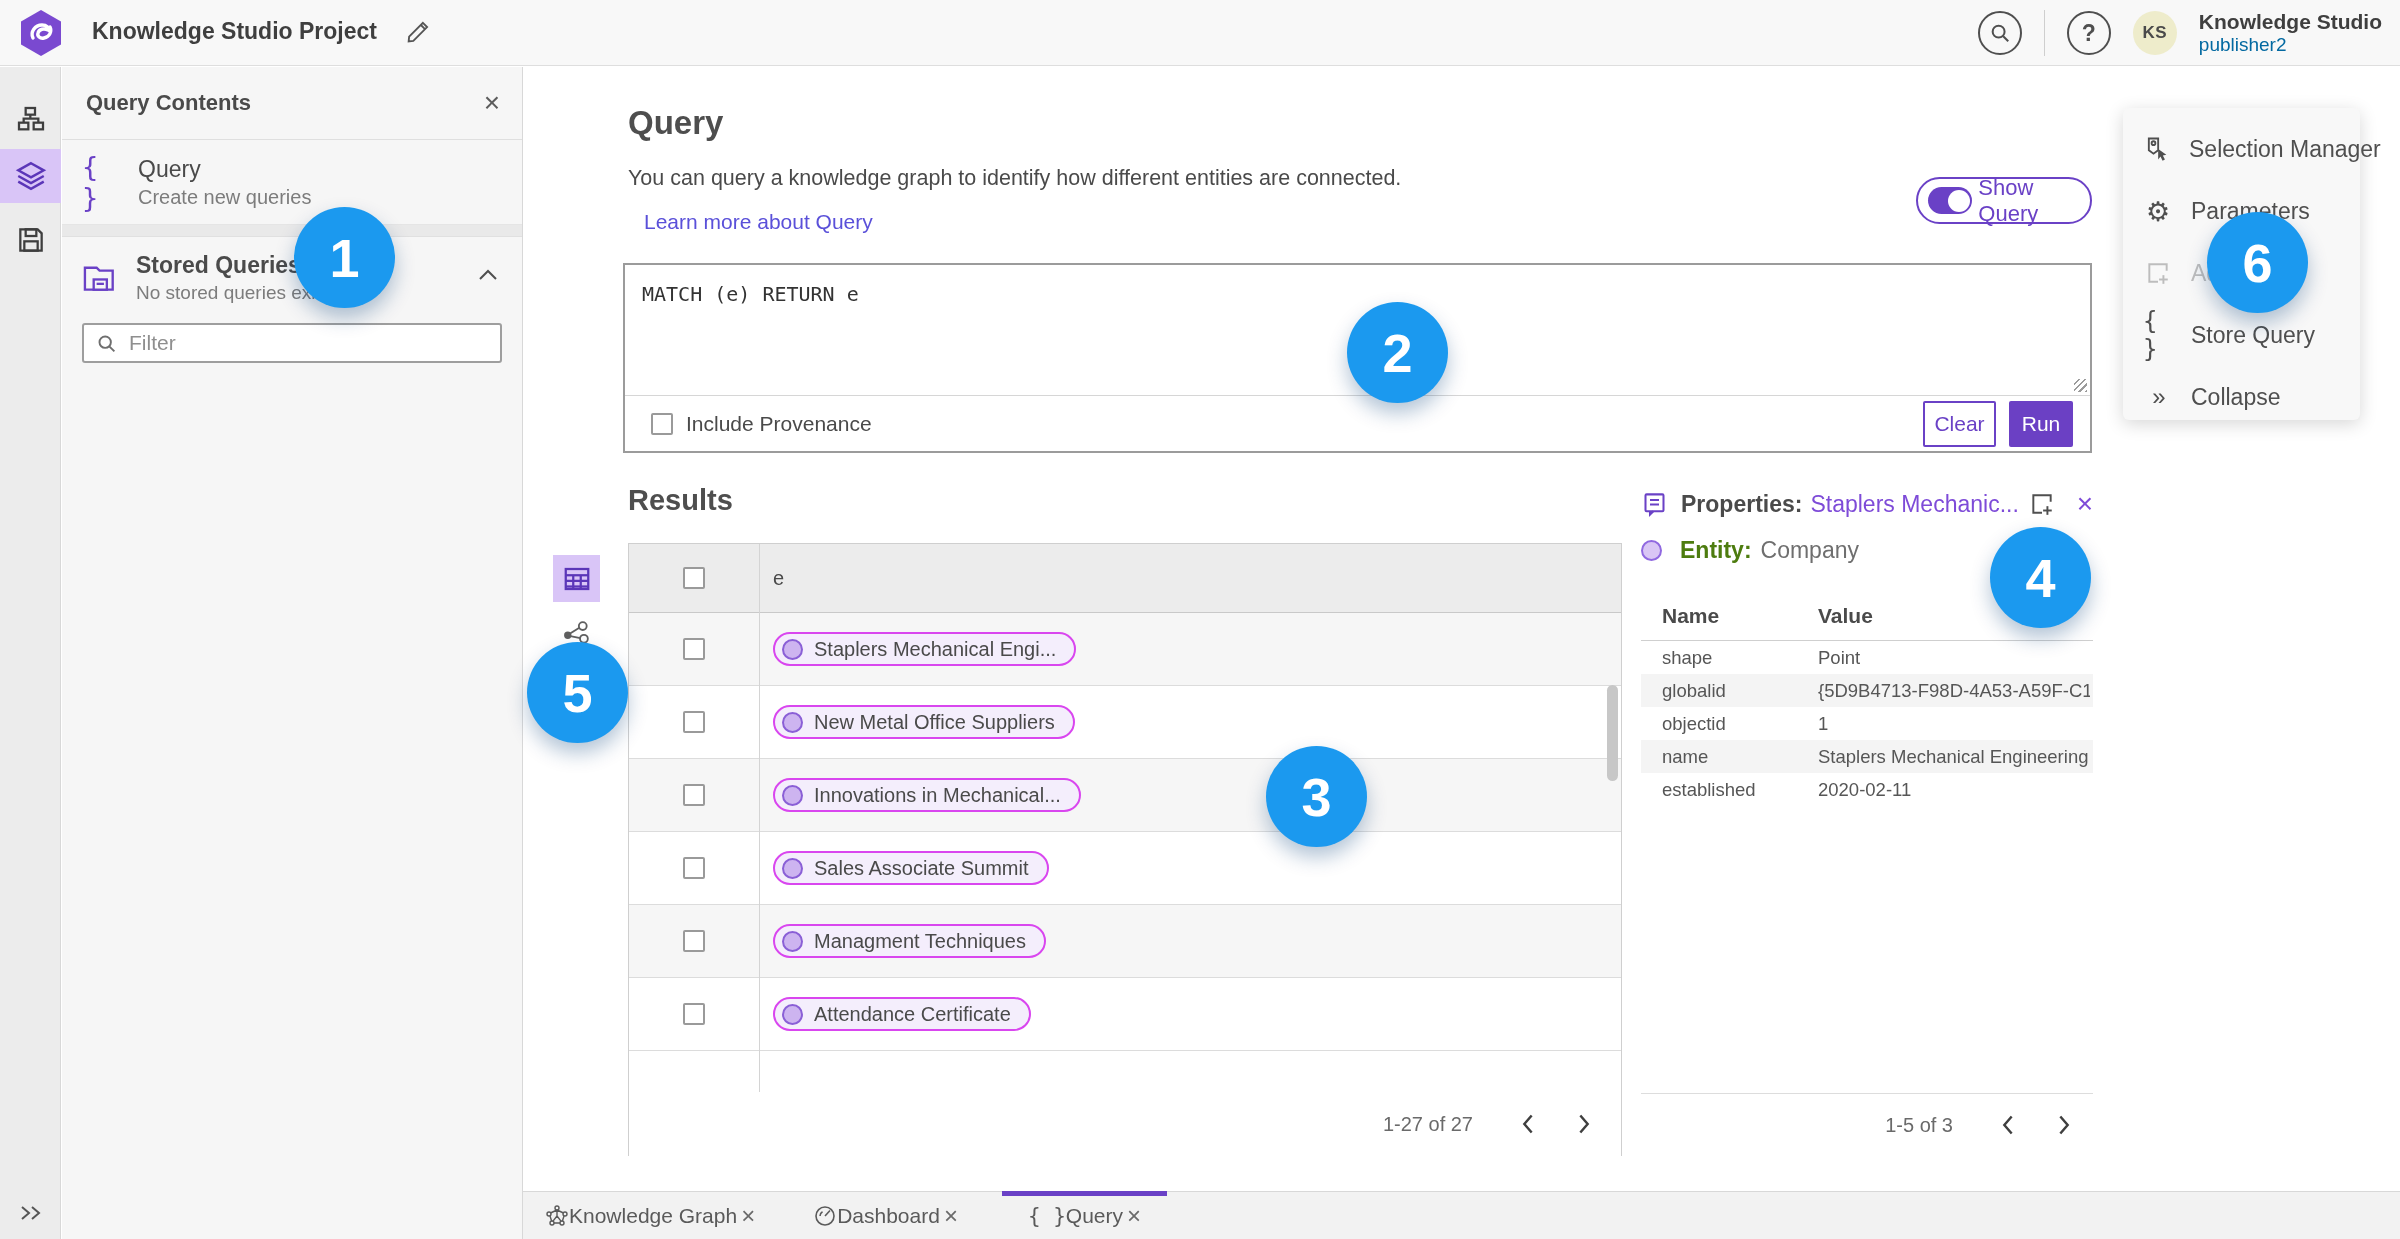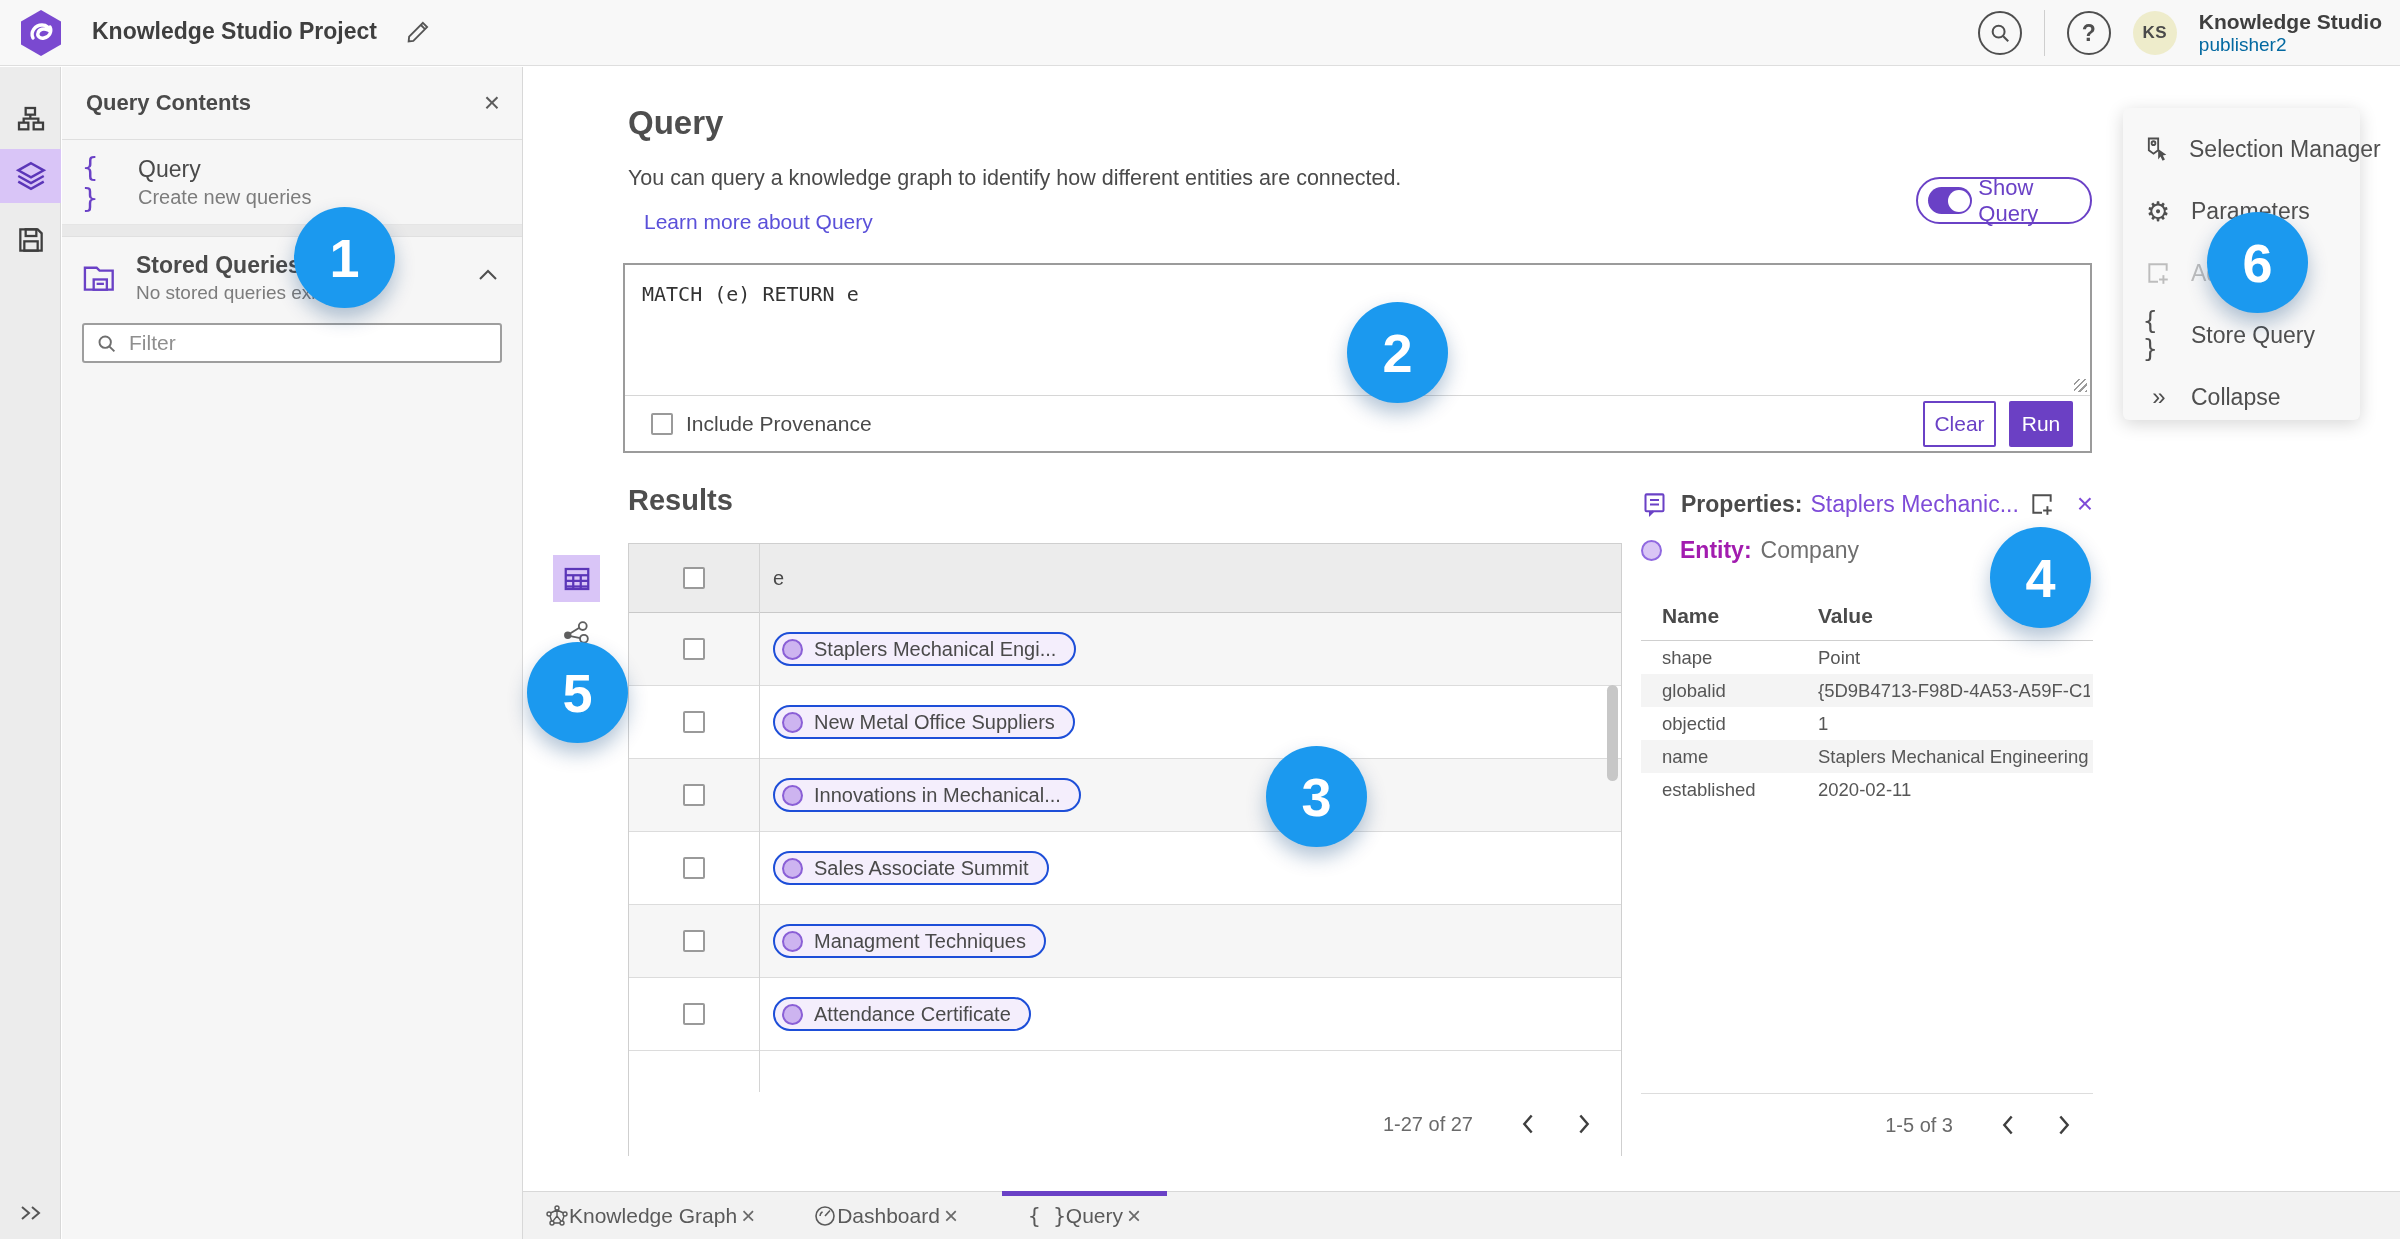--- a/index.html
+++ b/index.html
@@ -69,40 +69,40 @@
   .view-btn-link { position:absolute; left:558px; top:615px; width:38px; height:36px; display:flex; align-items:center; justify-content:center; color:#5f5f5f; cursor:pointer; }
 
   .results-table { position:absolute; left:628px; top:543px; width:994px; height:613px; border:1px solid #cfcfcf; background:#fff; }
   .rt-header { height:69px; background:#ececec; border-bottom:1px solid #c9c9c9; display:flex; align-items:center; }
   .rt-cb-col { width:130px; flex:none; display:flex; justify-content:center; }
   .rt-e { font-size:20px; color:#4a4a4a; padding-left:14px; }
   .rt-scroll { height:479px; overflow:hidden; position:relative; }
   .rt-row { height:73px; display:flex; align-items:center; border-bottom:1px solid #dcdcdc; }
   .rt-row.alt { background:#f6f6f6; }
   .col-divider { position:absolute; left:130px; top:0; height:548px; border-left:1px solid #d4d4d4; z-index:2; }
-  .pill { display:inline-flex; align-items:center; height:34px; border:2px solid #1d4ed8; border-radius:18px; background:#f4eefc; padding:0 18px 0 7px; gap:11px; margin-left:14px; cursor:pointer; }
+  .pill { display:inline-flex; align-items:center; height:34px; border:2px solid #d946ef; border-radius:18px; background:#f4eefc; padding:0 18px 0 7px; gap:11px; margin-left:14px; cursor:pointer; }
   .pill .dot { width:21px; height:21px; border-radius:50%; background:#cdb4f0; border:2px solid #8a5fd6; flex:none; }
   .pill .pl { font-size:20px; color:#4a4a4a; white-space:nowrap; }
   .scroll-thumb { position:absolute; right:3px; top:72px; width:11px; height:96px; border-radius:6px; background:#c7c7c7; }
   .rt-pagination { height:64px; display:flex; align-items:center; justify-content:flex-end; gap:26px; padding-right:22px; background:#fff; }
   .pg-text { font-size:20px; color:#6a6a6a; margin-right:14px; }
   .pg-btn { width:30px; height:30px; display:flex; align-items:center; justify-content:center; color:#3f3f3f; cursor:pointer; }
 
   
   .props { position:absolute; left:1641px; top:490px; width:452px; height:666px; }
   .pp-header { display:flex; align-items:center; }
   .pp-doc-icon { color:#6a41c6; margin-right:13px; }
   .pp-title { font-size:23px; font-weight:700; color:#4a4a4a; }
   .pp-link { font-size:23px; color:#7e4bd8; margin-left:8px; text-decoration:none; cursor:pointer; white-space:nowrap; }
   .pp-actions { margin-left:auto; display:flex; align-items:center; gap:22px; }
   .pp-add { color:#4f4f4f; cursor:pointer; }
   .pp-x { color:#7e4bd8; font-size:28px; line-height:1; cursor:pointer; }
   .pp-entity { display:flex; align-items:center; margin-top:19px; }
   .entity-dot { width:21px; height:21px; border-radius:50%; background:#d9c6f5; border:2px solid #9069e0; margin-right:18px; }
-  .pp-entity .el { font-size:23px; font-weight:700; color:#a21caf; }
+  .pp-entity .el { font-size:23px; font-weight:700; color:#4d7c0f; }
   .pp-entity .ev { font-size:23px; color:#6f6f6f; margin-left:9px; }
   .pp-table { margin-top:40px; }
   .pp-thead { display:flex; padding:0 0 12px 21px; }
   .pp-thead .h1 { width:156px; font-size:21px; font-weight:700; color:#4a4a4a; }
   .pp-thead .h2 { font-size:21px; font-weight:700; color:#4a4a4a; }
   .pp-table .tdiv { border-top:1px solid #cfcfcf; }
   .pp-row { display:flex; align-items:center; height:33px; padding-left:21px; }
   .pp-row.alt { background:#f4f4f4; }
   .pp-row .n { width:156px; font-size:18.5px; color:#565656; flex:none; }
   .pp-row .v { font-size:18.5px; color:#565656; white-space:nowrap; overflow:hidden; width:272px; }

